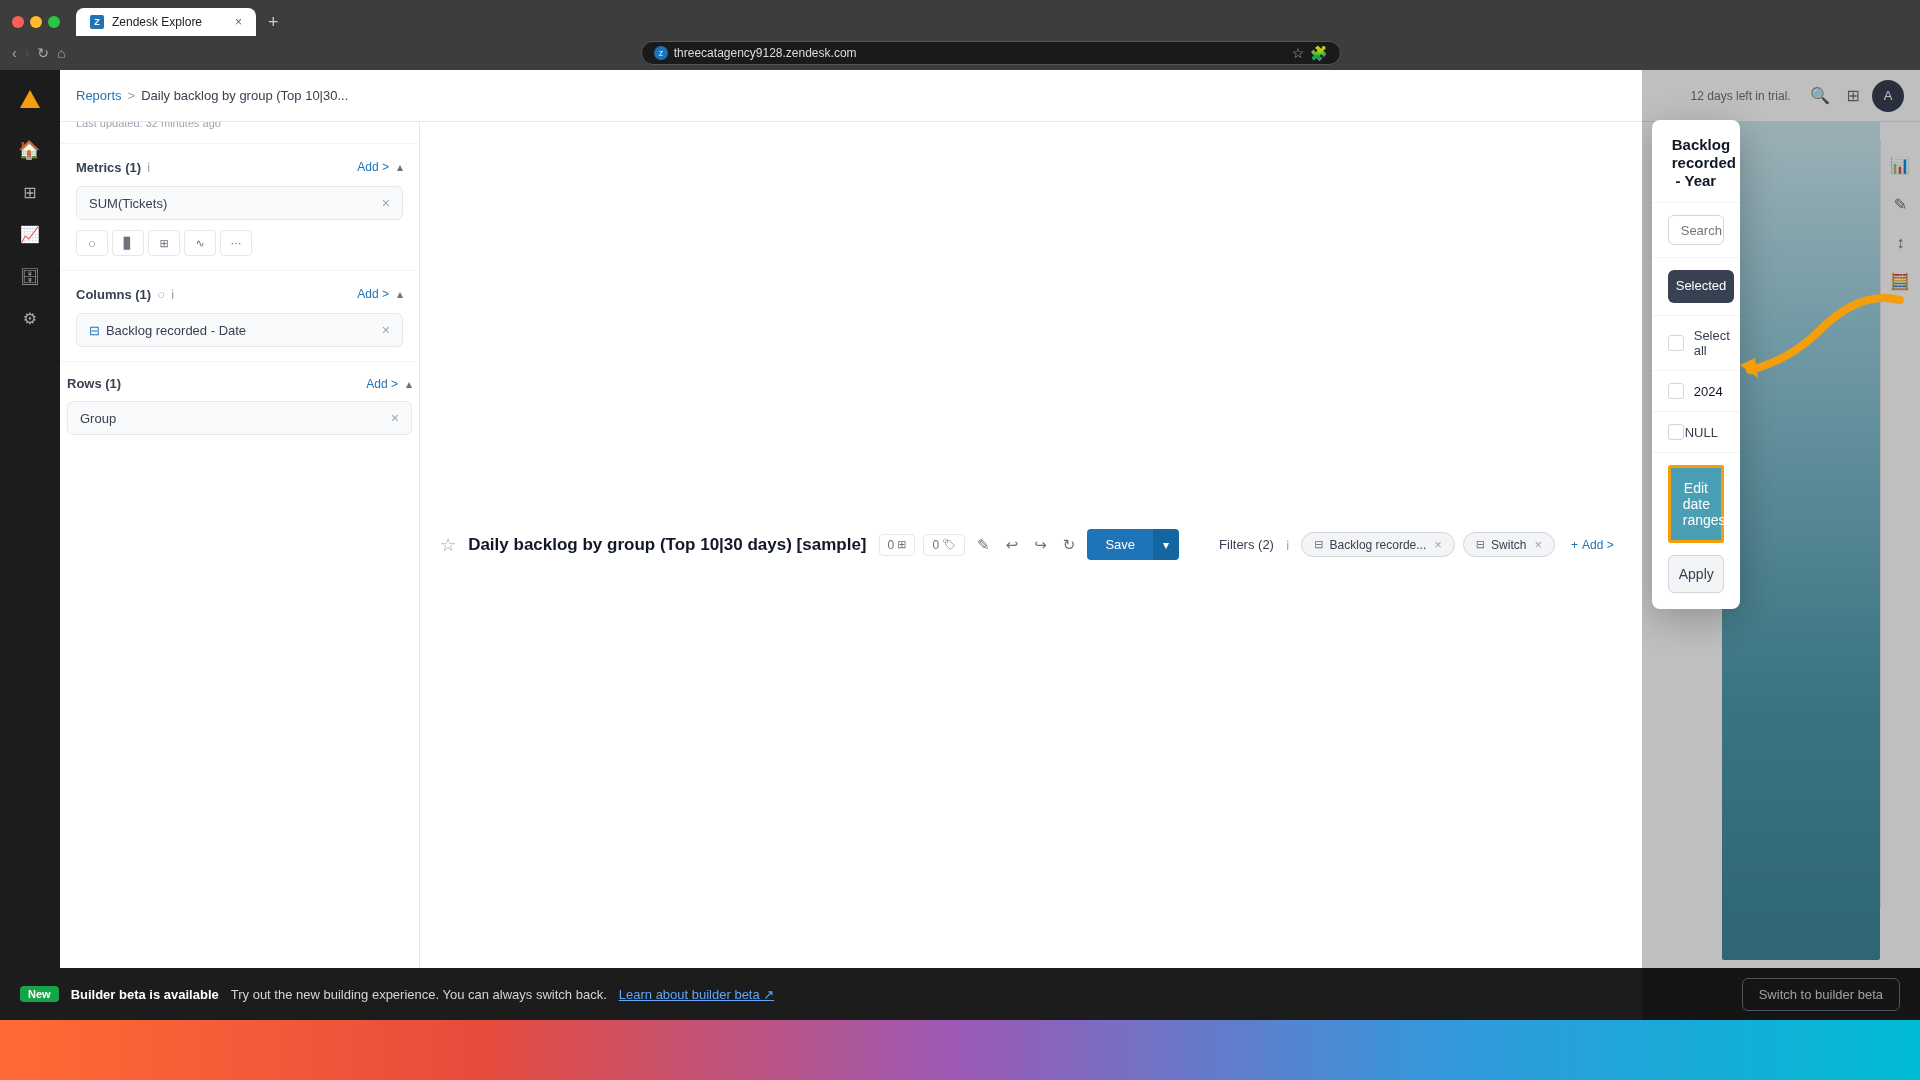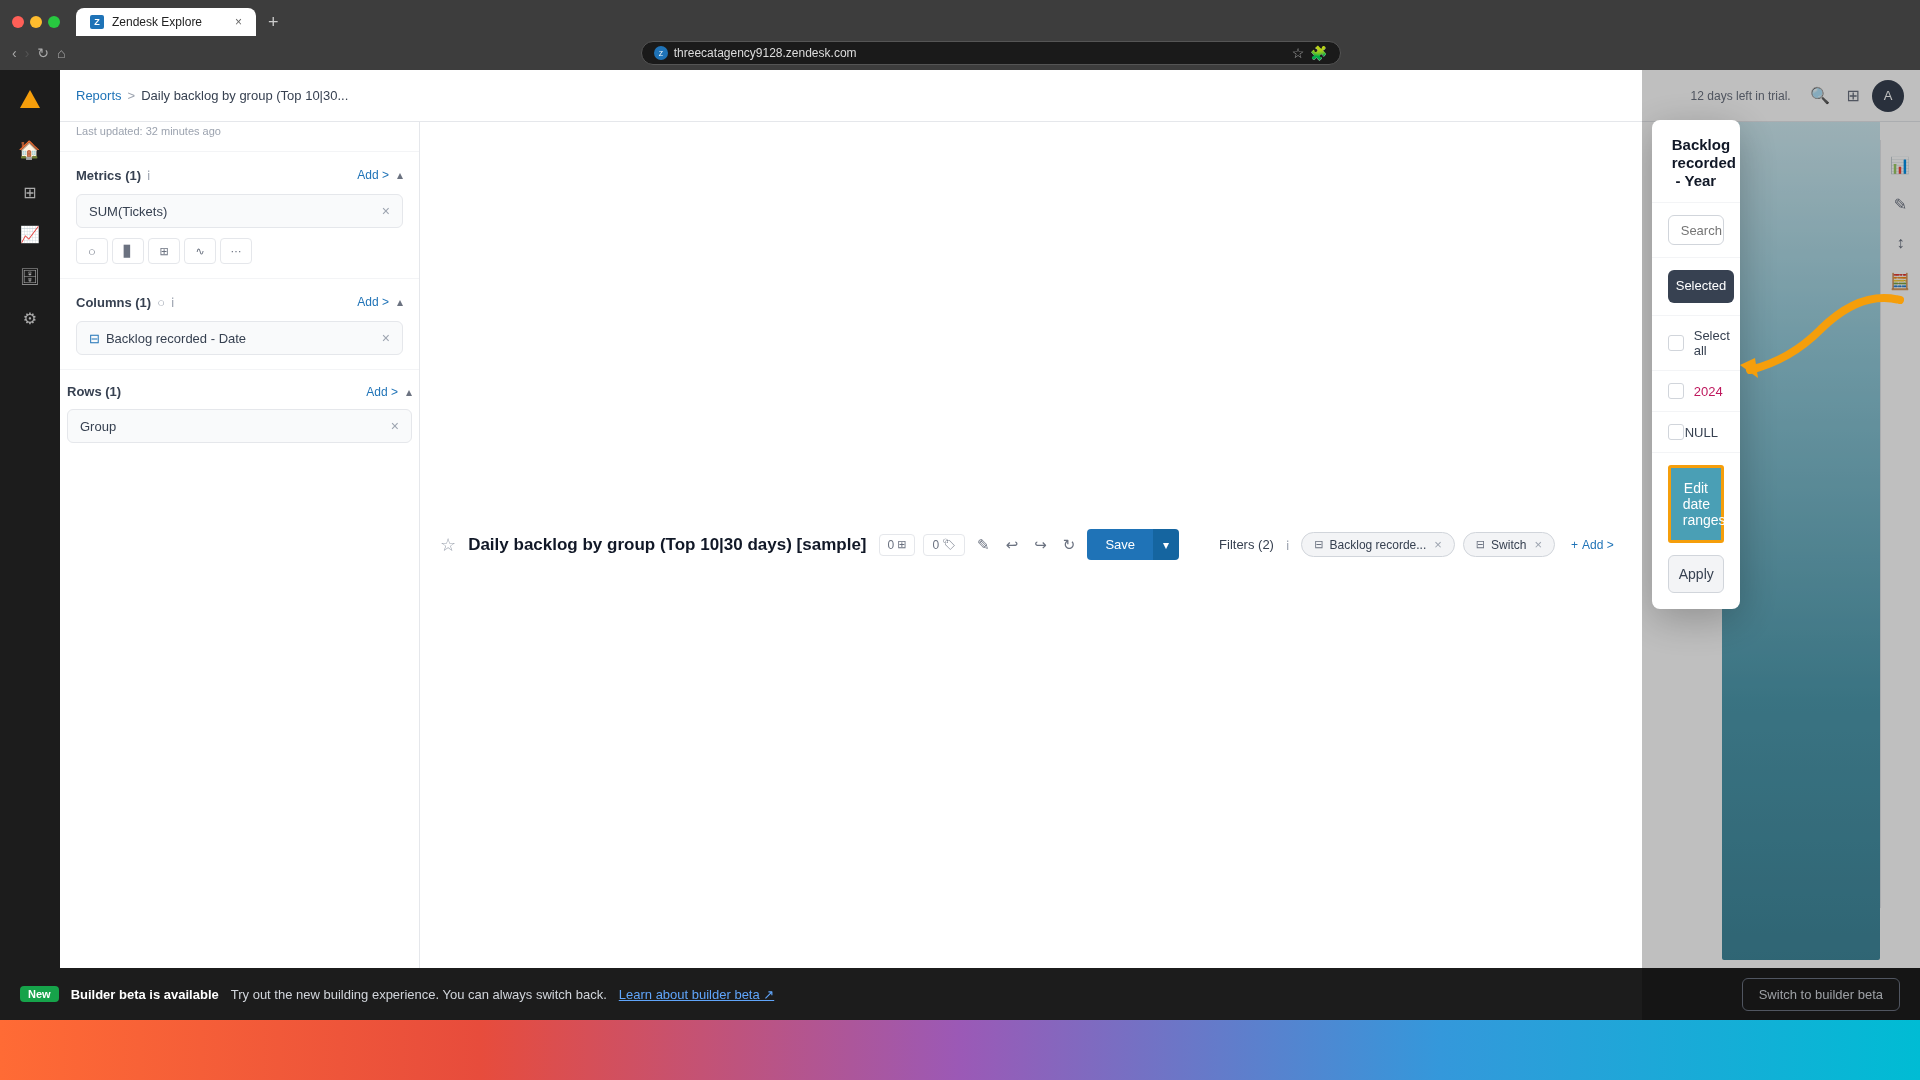--- a/index.html
+++ b/index.html
@@ -59,21 +59,21 @@
         <div style="position:absolute;top:-2px;right:-2px;background:#e74c3c;color:#fff;border-radius:50%;width:16px;height:16px;font-size:9px;display:flex;align-items:center;justify-content:center;">8</div>
       </div>
     </div>
   </div>
 
   <div style="width:360px;background:#fff;border-right:1px solid #e5e7eb;display:flex;flex-direction:column;overflow-y:auto;">
 
     <div style="padding:14px 16px;border-bottom:1px solid #f3f4f6;">
       <div style="font-size:11px;color:#9ca3af;text-transform:uppercase;letter-spacing:0.05em;margin-bottom:4px;">Dataset</div>
       <div style="font-size:13px;font-weight:600;color:#111827;">Support: Backlog history [default]</div>
-      <div style="font-size:11px;color:#9ca3af;margin-top:10px;">Last updated: 32 minutes ago</div>
+      <div style="font-size:11px;color:#9ca3af;margin-top:2px;">Last updated: 32 minutes ago</div>
     </div>
 
     <div style="padding:14px 16px;border-bottom:1px solid #f3f4f6;">
       <div style="display:flex;align-items:center;justify-content:space-between;margin-bottom:10px;">
         <div style="display:flex;align-items:center;gap:6px;">
           <span style="font-size:13px;font-weight:600;color:#374151;">Metrics (1)</span>
           <span style="color:#9ca3af;font-size:13px;">ℹ</span>
         </div>
         <div style="display:flex;align-items:center;gap:8px;">
           <span style="color:#1f73b7;font-size:12px;cursor:pointer;">Add &gt;</span>
@@ -206,21 +206,21 @@
 
           <div style="border-top:1px solid #f3f4f6;">
 
             <div style="display:flex;align-items:center;padding:12px 16px;gap:10px;border-bottom:1px solid #f3f4f6;cursor:pointer;">
               <div style="width:16px;height:16px;border:1px solid #d1d5db;border-radius:3px;background:#fff;cursor:pointer;flex-shrink:0;"></div>
               <span style="font-size:13px;color:#374151;">Select all</span>
             </div>
 
             <div style="display:flex;align-items:center;padding:12px 16px;gap:10px;border-bottom:1px solid #f3f4f6;cursor:pointer;">
               <div style="width:16px;height:16px;border:1px solid #d1d5db;border-radius:3px;background:#fff;cursor:pointer;flex-shrink:0;"></div>
-              <span style="font-size:13px;color:#be185d;">2024</span>
+              <span style="font-size:13px;color:#0f172a;">2024</span>
             </div>
 
             <div style="display:flex;align-items:center;padding:12px 16px;gap:1px;border-bottom:1px solid #f3f4f6;cursor:pointer;">
               <div style="width:16px;height:16px;border:1px solid #d1d5db;border-radius:3px;background:#fff;cursor:pointer;flex-shrink:0;"></div>
               <span style="font-size:13px;color:#374151;">NULL</span>
             </div>
           </div>
 
           <div style="padding:12px 16px 6px;">
             <button style="width:100%;background:#4a9fb5;color:#fff;border:3px solid #f59e0b;border-radius:3px;padding:12px;font-size:14px;font-weight:500;cursor:pointer;text-align:center;">Edit date ranges</button>

